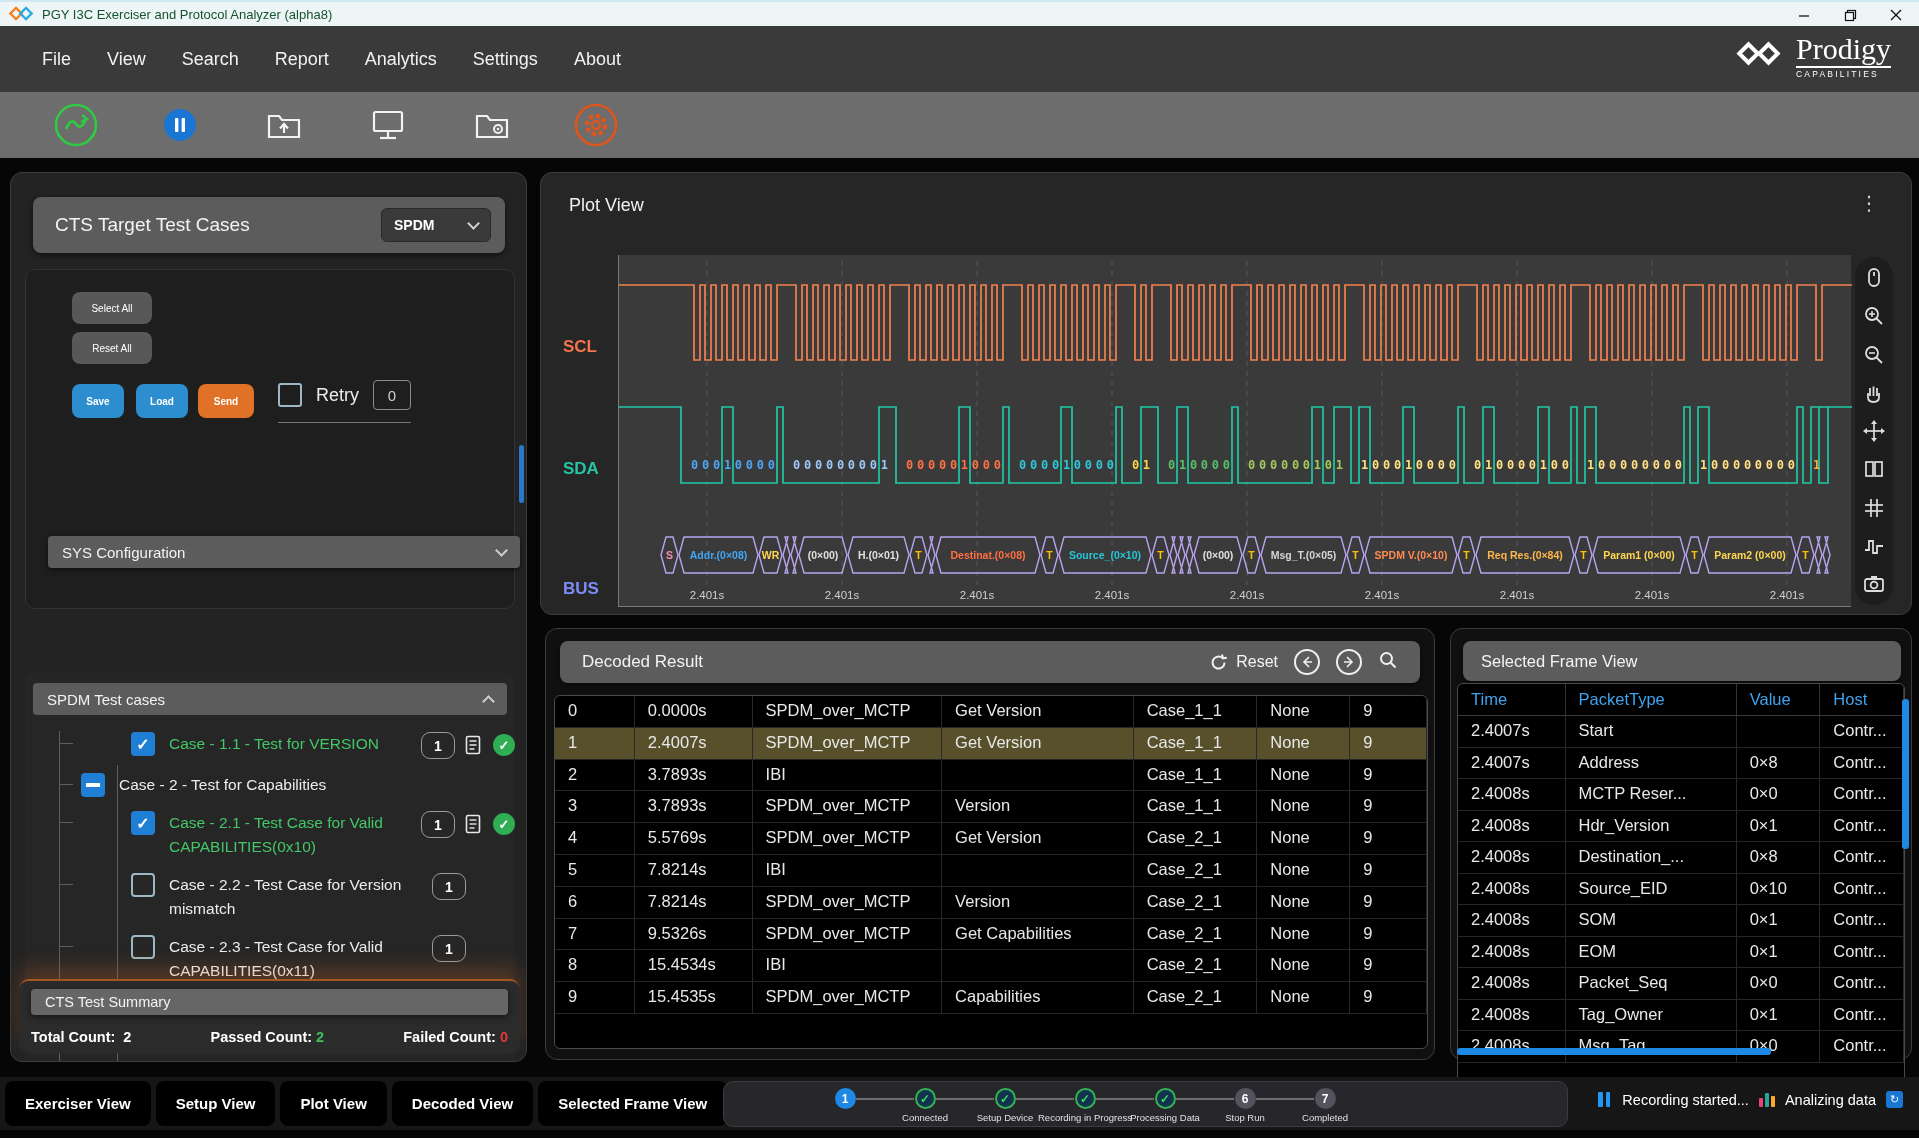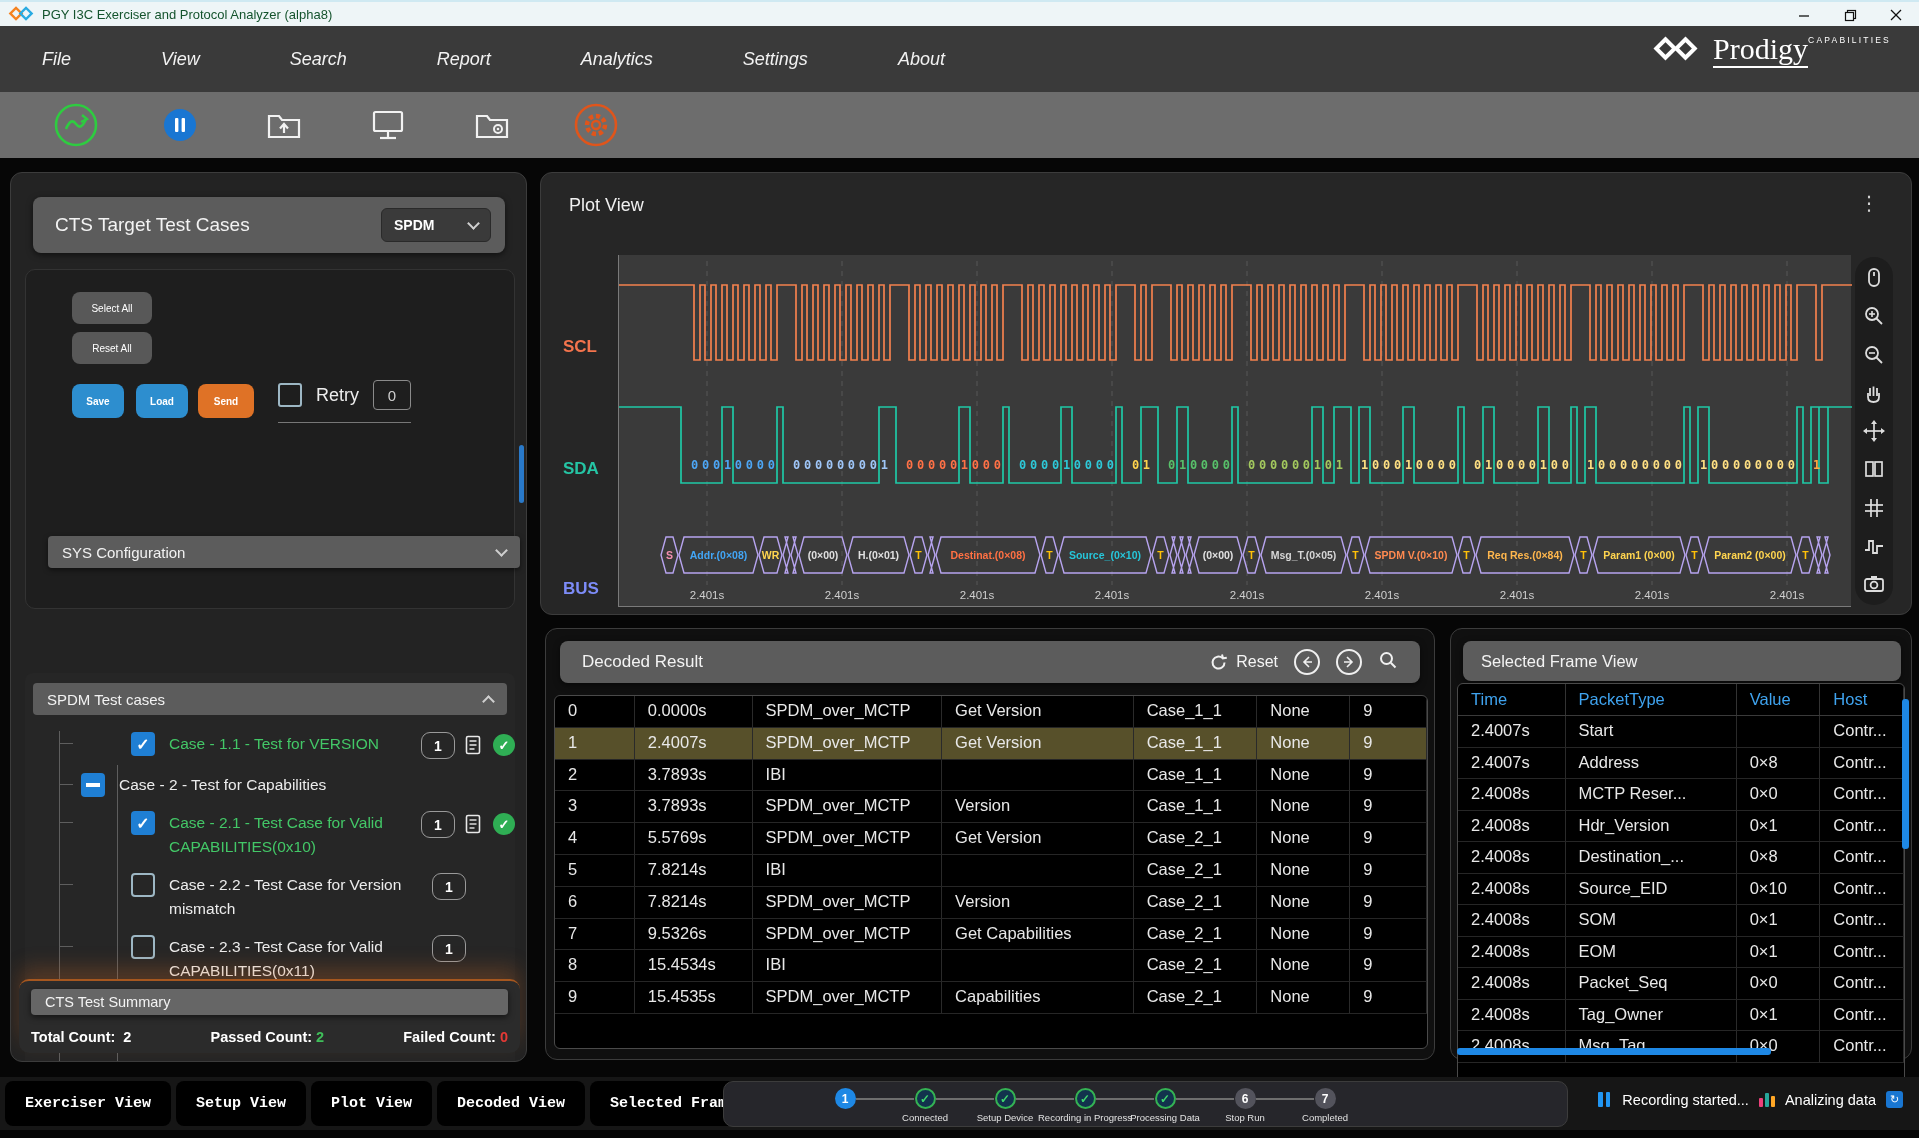--- a/index.html
+++ b/index.html
@@ -10,24 +10,24 @@
   
   .titlebar { position:absolute; left:0; top:0; width:1919px; height:26px;
     background:#eef5f7; display:flex; align-items:center; padding-left:8px; border-top:2px solid #cfe9f2;}
   .titlebar .t-title { font-size:13px; color:#14532d; margin-left:8px; }
   .winbtns { position:absolute; right:0; top:0; height:26px; display:flex; }
   .winbtn { width:46px; height:26px; display:flex; align-items:center; justify-content:center; }
 
   
   .menubar { position:absolute; left:0; top:26px; width:1919px; height:66px; background:#3a3a3a;
     display:flex; align-items:center; }
-  .menu-items { display:flex; gap:90px; padding-left:42px;font-style:italic; }
+  .menu-items { display:flex; gap:36px; padding-left:42px; }
   .menu-item { color:#f2f2f2; font-size:18px; cursor:default; }
   .brand { position:absolute; right:28px; top:8px; display:flex; align-items:center; gap:10px; color:#fff; }
-  .brand-text { display:flex; flex-direction:row; line-height:1; }
+  .brand-text { display:flex; flex-direction:column; line-height:1; }
   .brand-name { font-family:"Liberation Serif", serif; font-size:30px; border-bottom:2px solid #fff; padding-bottom:2px;}
   .brand-sub { font-size:8.5px; letter-spacing:2.2px; margin-top:2px; }
 
   
   .toolbar { position:absolute; left:0; top:92px; width:1919px; height:66px; background:#6d6d6d; }
   .tb-icons { position:absolute; left:52px; top:0; height:66px; display:flex; align-items:center; gap:56px; }
   .tb-icon { width:48px; height:48px; display:flex; align-items:center; justify-content:center; }
   .seg { position:absolute; top:107px; height:44px; background:#2d2d2d; border:1px solid #1f1f1f;
     border-radius:10px; display:flex; align-items:center; padding:0 6px; }
   .seg .opt { color:#f0f0f0; font-size:17px; padding:0 18px; }
@@ -122,21 +122,21 @@
   .frame-panel { left:1450px; top:628px; width:462px; height:432px; background:#101010; }
   .fr-head { position:absolute; left:12px; top:12px; width:438px; height:40px; padding:0 18px; font-size:16.5px; }
   .fr-tbl { left:6px; top:54px; width:448px; height:426px; }
   .vscroll { position:absolute; right:2px; top:70px; width:7px; height:150px; background:#1e88e5; border-radius:3px; z-index:5;}
   .hscroll { position:absolute; left:6px; bottom:4px; width:314px; height:7px; background:#1e88e5; border-radius:3px; z-index:5;}
 
   
   .footer { position:absolute; left:0; top:1077px; width:1919px; height:53px; background:#161616; display:flex; align-items:center; }
   .ftabs { display:flex; gap:5px; padding-left:5px; }
   .ftab { background:#000; border-radius:8px; height:45px; display:flex; align-items:center; padding:0 20px;
-    color:#fff; font-size:15px; font-weight:bold;font-family:Liberation Mono, monospace; }
+    color:#fff; font-size:15px; font-weight:bold; }
   .stepper { position:absolute; left:723px; top:4px; width:845px; height:46px; background:#26262b; border:1px solid #3c3c3c;
     border-radius:10px; display:flex; align-items:flex-start; padding:6px 16px 0 110px; }
   .step { position:relative; display:flex; flex-direction:column; align-items:center; width:22px; }
   .step .circ { width:21px; height:21px; border-radius:50%; display:flex; align-items:center; justify-content:center;
      font-size:12px; color:#fff; font-weight:bold; }
   .step .circ.active { background:#1e88e5; }
   .step .circ.done { background:#12334d; border:2px solid #34b354; color:#3fda6d; font-size:12px; }
   .step .circ.pending { background:#53535c; }
   .step .slabel { position:absolute; top:24px; font-size:9.5px; color:#e2e2e2; white-space:nowrap; }
   .connector { height:2px; background:#6e6e6e; width:58px; margin-top:10px; }

